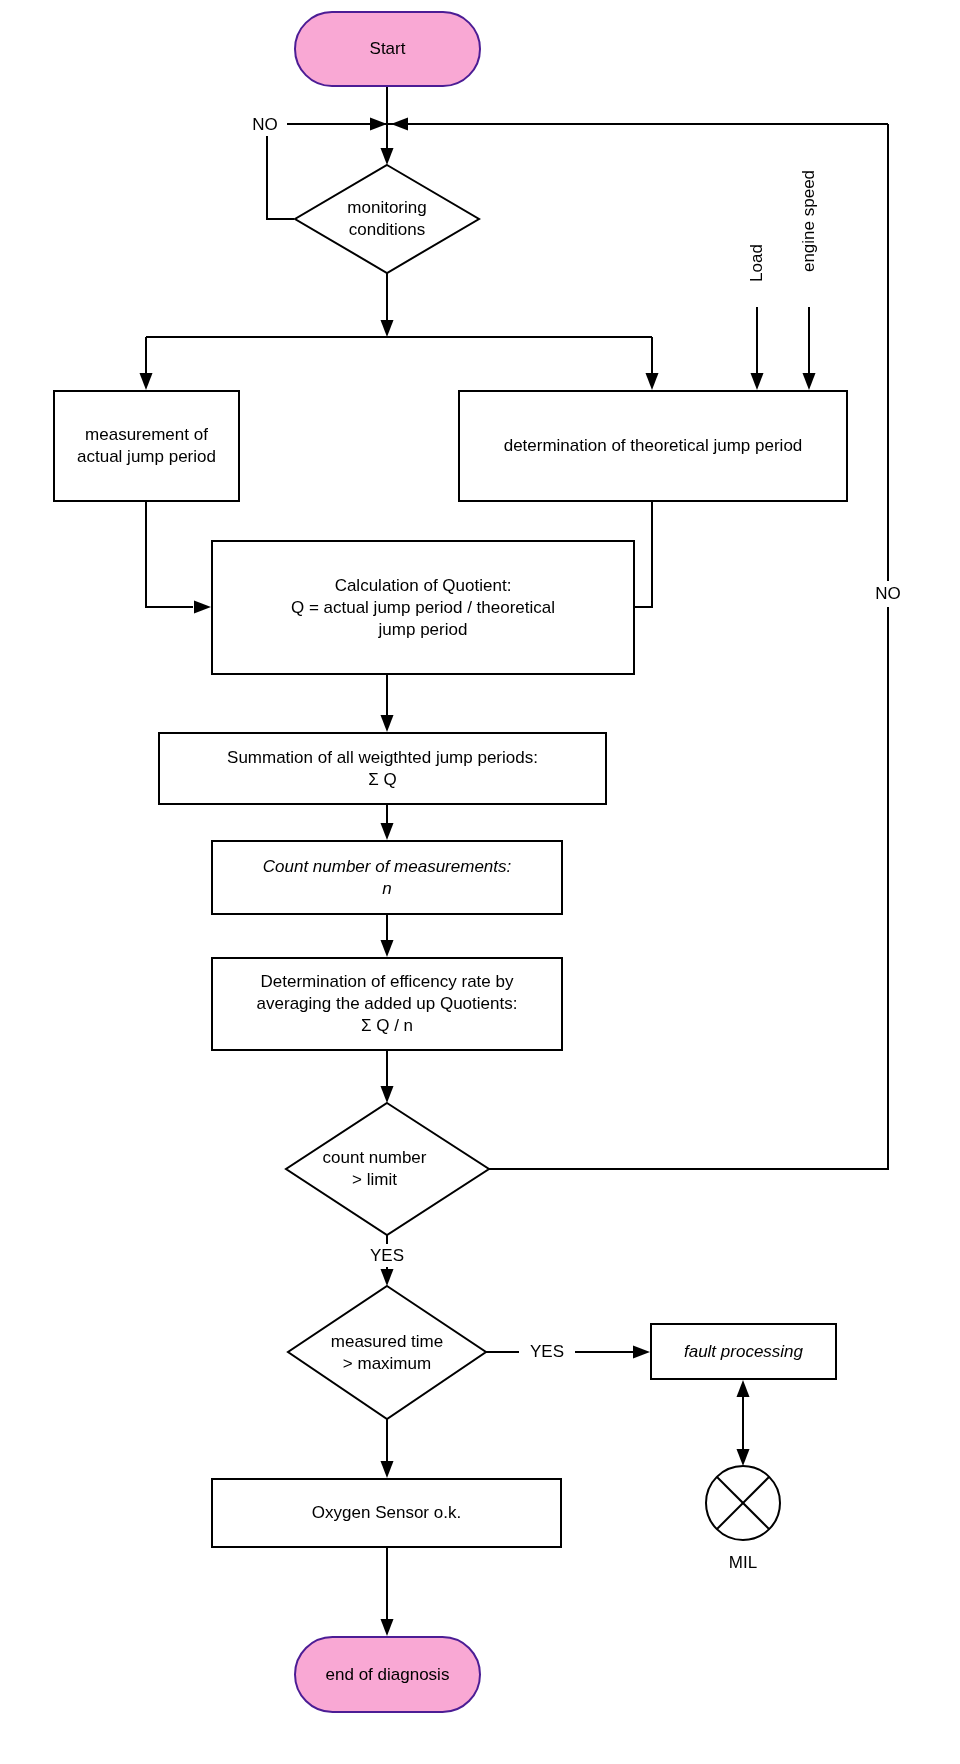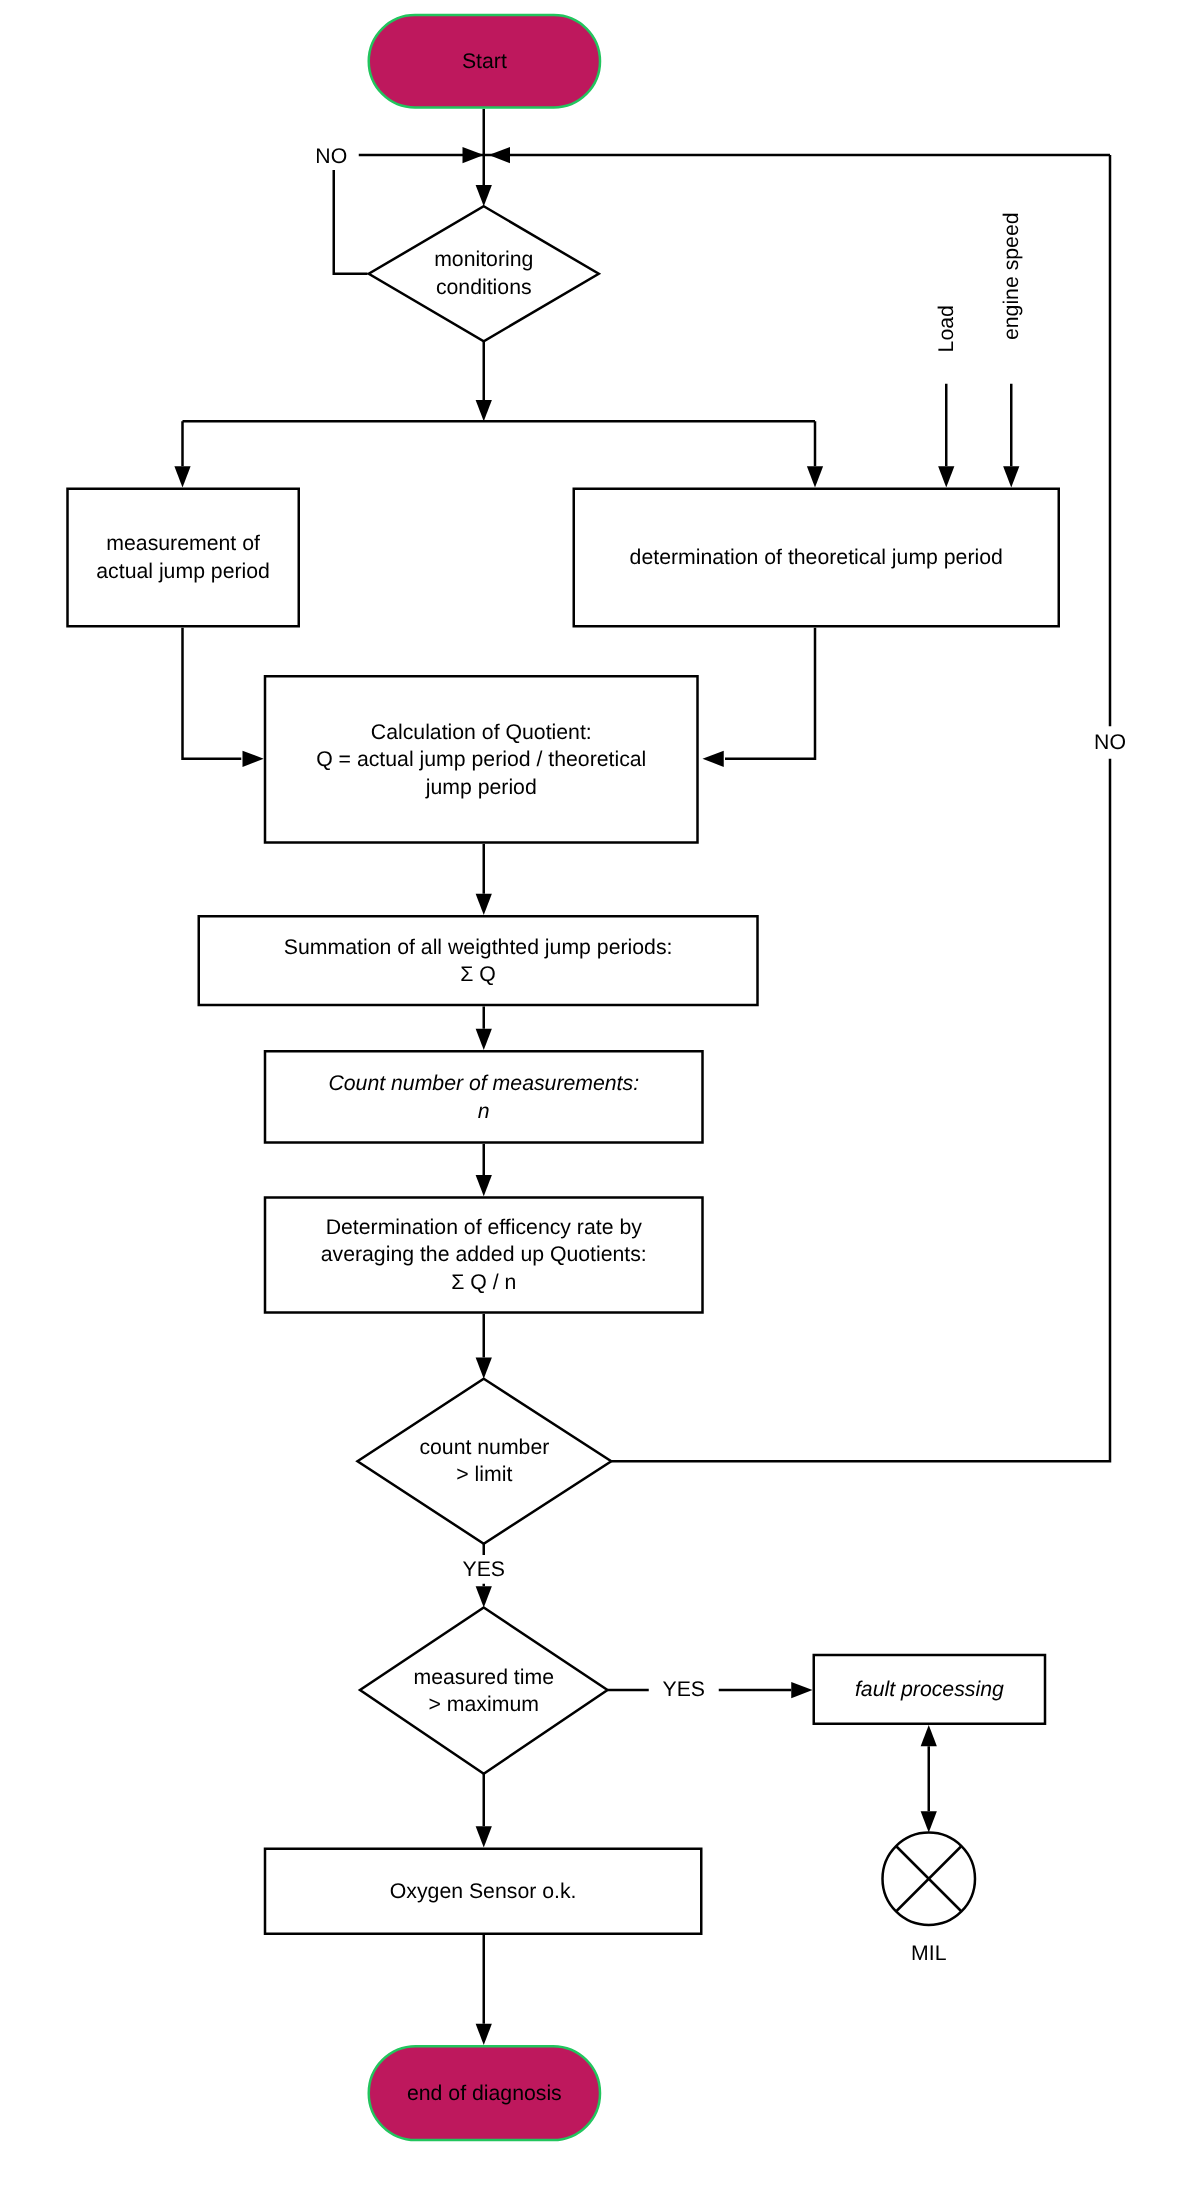--- a/index.html
+++ b/index.html
@@ -20,21 +20,21 @@
     display: flex;
     align-items: center;
     justify-content: center;
     text-align: center;
     font-size: 17px;
     line-height: 22px;
     white-space: pre-line;
     color: #000000;
   }
   .box  { border: 2px solid #000; background: #fff; }
-  .pill { border: 2px solid #22c55e; background: #be185d; border-radius: 40px; }
+  .pill { border: 2px solid #4c1d95; background: #f9a8d4; border-radius: 40px; }
   .dtext { background: transparent; }   
   .lbl {
     position: absolute;
     z-index: 1;
     display: flex;
     align-items: center;
     justify-content: center;
     font-size: 17px;
     line-height: 20px;
     text-align: left;
@@ -139,35 +139,35 @@
   <div class="node pill" style="left:294px; top:11px;  width:187px; height:76px;">Start</div>
 
   <div class="node dtext" style="left:295px; top:165px; width:184px; height:108px;">monitoring
 conditions</div>
 
   <div class="node box" style="left:458px; top:390px; width:390px; height:112px;">determination of theoretical jump period</div>
 
   <div class="node box" style="left:53px;  top:390px; width:187px; height:112px;">measurement of
 actual jump period</div>
 
-  <div class="node box" style="left:211px; top:540px; width:348px; height:135px;">Calculation of Quotient:
+  <div class="node box" style="left:211px; top:540px; width:424px; height:135px;">Calculation of Quotient:
 Q = actual jump period / theoretical
 jump period</div>
 
   <div class="node box" style="left:158px; top:732px; width:449px; height:73px;">Summation of all weigthted jump periods:
 Σ Q</div>
 
   <div class="node box" style="left:211px; top:840px; width:352px; height:75px;font-style:italic;">Count number of measurements:
 n</div>
 
   <div class="node box" style="left:211px; top:957px; width:352px; height:94px;">Determination of efficency rate by
 averaging the added up Quotients:
 Σ Q / n</div>
 
-  <div class="node dtext" style="left:286px; top:1103px; width:203px; height:132px;">count number
+  <div class="node dtext" style="left:273px; top:1103px; width:203px; height:132px;">count number
 &gt; limit</div>
 
   <div class="node dtext" style="left:288px; top:1286px; width:198px; height:133px;">measured time
 &gt; maximum</div>
 
   <div class="node box" style="left:650px; top:1323px; width:187px; height:57px;font-style:italic;">fault processing</div>
 
   <div class="node" style="left:703px; top:1552px; width:80px; height:22px;">MIL</div>
 
   <div class="node box" style="left:211px; top:1478px; width:351px; height:70px;">Oxygen Sensor o.k.</div>

